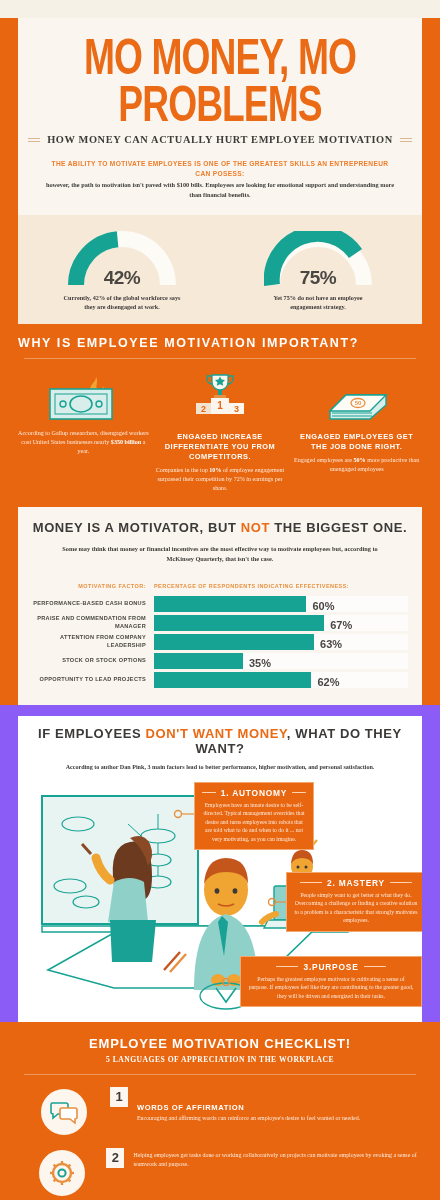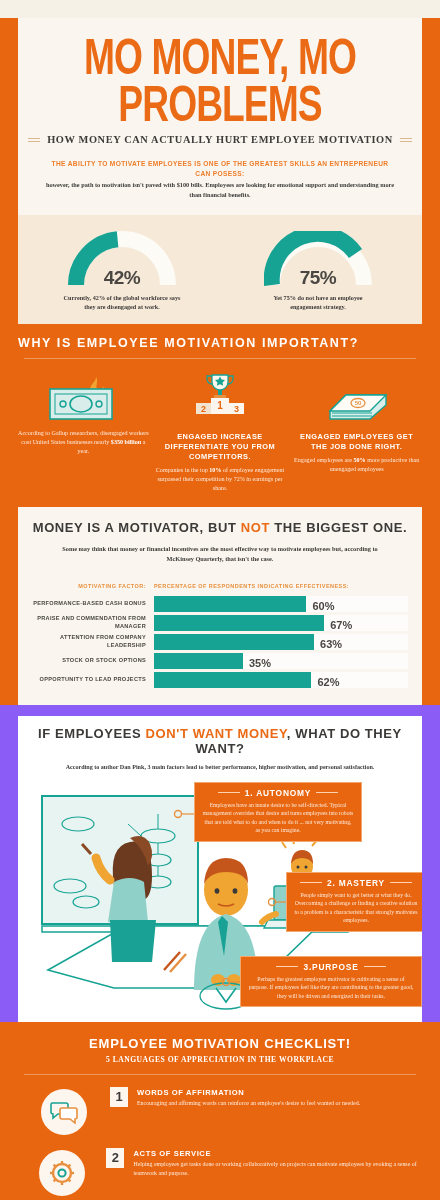--- a/index.html
+++ b/index.html
@@ -137,21 +137,21 @@
   .callout-h {
     font-weight: bold; font-size: 8.4px; letter-spacing: 0.8px;
     text-align: center; display: flex; align-items: center; gap: 5px;
     justify-content: center; margin-bottom: 3px;
   }
   .callout-h .dash { flex: 1; height: 1px; background: #ffd3b2; max-width: 22px; }
   .callout-p {
     font-family: "Liberation Serif", serif; font-size: 5.7px;
     line-height: 1.48; text-align: center; color: #fde9dc;
   }
-  #callout-autonomy { left: 176px; top: 8px; width: 168px; }
+  #callout-autonomy { left: 176px; top: 8px; width: 120px; }
   #callout-mastery { left: 268px; top: 98px; width: 140px; }
   #callout-purpose { left: 222px; top: 182px; width: 182px; }
 
   
   .check-sec { background: #e8660f; padding: 14px 18px 16px 18px; }
   .check-title {
     text-align: center; color: #fff; font-weight: bold;
     font-size: 13px; letter-spacing: 0.8px;
   }
   .check-sub {
@@ -166,21 +166,21 @@
     width: 46px; height: 46px; border-radius: 50%;
     background: #fdf6ee; border: 2px solid #fdf6ee;
     display: flex; align-items: center; justify-content: center;
   }
   .num-box {
     width: 18px; height: 20px; background: #fdf6ee; color: #3c3a38;
     font-weight: bold; font-size: 13px; display: flex;
     align-items: center; justify-content: center; flex: 0 0 auto;
   }
   .check-txt { margin-left: 9px; padding-top: 1px; }
-  .check-h { color: #fff; font-weight: bold; font-size: 7.6px; letter-spacing: 0.6px; }
+  .check-h { color: #fff; font-weight: bold; font-size: 7.6px; letter-spacing: 0.6px; margin-top: 15px; }
   .check-p {
     font-family: "Liberation Serif", serif; color: #fdebdf;
     font-size: 5.9px; line-height: 1.5; margin-top: 2px; max-width: 300px;
   }
 </style>
 </head>
 <body>
 
 <div class="page">
 
@@ -459,21 +459,20 @@
                 <line x1="5.6" y1="5.6" x2="8.4" y2="8.4"></line>
                   <line x1="19.6" y1="19.6" x2="22.4" y2="22.4"></line>
                 <line x1="22.4" y1="5.6" x2="19.6" y2="8.4"></line>
                   <line x1="8.4" y1="19.6" x2="5.6" y2="22.4"></line>
               </g>
             </svg>
           </div>
         </div>
         <div class="num-box">2</div>
         <div class="check-txt">
-          <div class="check-h">ACTS OF SERVICE</div>
           <div class="check-p">Helping employees get tasks done or working collaboratively on projects can motivate employees by evoking a sense of teamwork and purpose.</div>
         </div>
       </div>
 
     </div>
   </div>
 
 </div>
 
 </body></html>

